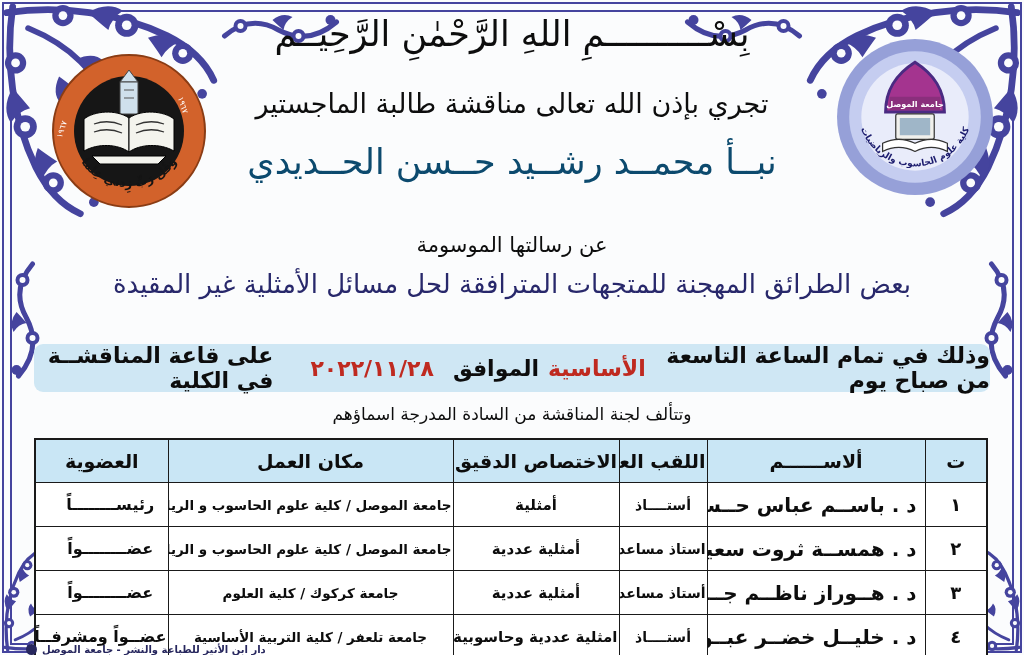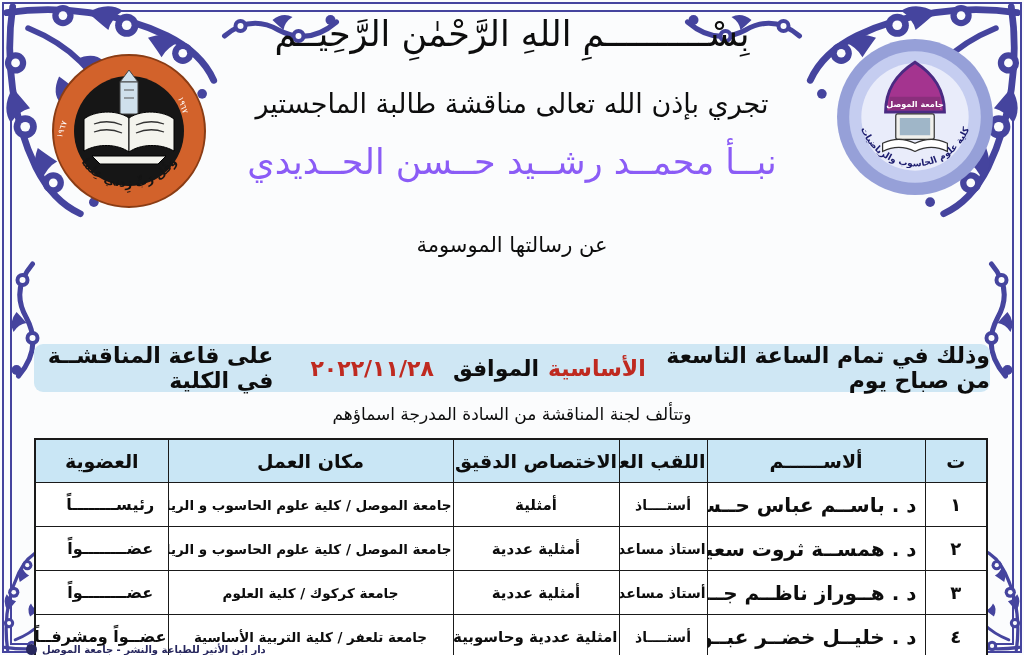--- a/index.html
+++ b/index.html
@@ -22,21 +22,21 @@
   .vine-side-r{top:300px;right:-38px;transform:rotate(90deg);}
   .vine-side-l{top:300px;left:-38px;transform:rotate(-90deg) scaleX(-1);}
   
   .logo{position:absolute;z-index:2;}
   .logo-mosul{top:52px;left:50px;width:158px;height:158px;}
   .logo-college{top:36px;right:28px;width:162px;height:162px;}
   
   .tcenter{position:absolute;left:0;right:0;text-align:center;z-index:1;font-weight:normal;}
   .bismillah{top:14px;font-size:35px;color:#0d0d0d;letter-spacing:1px;}
   .intro{top:88px;font-size:27px;color:#0d0d0d;}
-  .student{top:142px;font-size:35px;color:#8b5cf6;letter-spacing:1px;}
+  .student{top:142px;font-size:35px;color:#0c4a6e;letter-spacing:1px;}
   .about{top:233px;font-size:21px;color:#0d0d0d;}
   .thesis{top:269px;font-size:26px;line-height:1.22;color:#28286b;}
   .thesis span{display:inline-block;max-width:880px;}
   .strip{
     position:absolute;top:344px;left:34px;right:34px;height:48px;z-index:1;
     background:#cfe7f4;border-radius:9px;
     display:flex;align-items:center;justify-content:center;gap:9px;
     font-weight:bold;font-size:22px;color:#0d0d0d;
   }
   .strip .red{color:#bf2a20;}
@@ -182,20 +182,21 @@
     <path id="college-arc" d="M26,90 A57,57 0 0,0 134,90" fill="none"></path>
     <text font-size="9" font-weight="bold" fill="#1c1c6e" font-family="DejaVu Sans, sans-serif">
       <textPath href="#college-arc" startOffset="50%" text-anchor="middle">كلية علوم الحاسوب والرياضيات</textPath>
     </text>
   </svg>
 
   <div class="tcenter bismillah">بِسْــــــــــمِ اللهِ الرَّحْمٰنِ الرَّحِيــم</div>
   <div class="tcenter intro">تجري بإذن الله تعالى مناقشة طالبة الماجستير</div>
   <div class="tcenter student">نبــأ محمــد رشــيد حــسن الحــديدي</div>
   <div class="tcenter about">عن رسالتها الموسومة</div>
+  <div class="tcenter thesis"><span>بعض الطرائق المهجنة للمتجهات المترافقة لحل مسائل الأمثلية غير المقيدة</span></div>
 
   <div class="strip">
     <span>وذلك في تمام الساعة التاسعة من صباح يوم</span>
     <span class="red">الأساسية</span>
     <span>الموافق</span>
     <span class="red date">٢٠٢٢/١١/٢٨</span>
     <span>على قاعة المناقشــة في الكلية</span>
   </div>
 
   <div class="tcenter committee-intro">وتتألف لجنة المناقشة من السادة المدرجة اسماؤهم</div>

